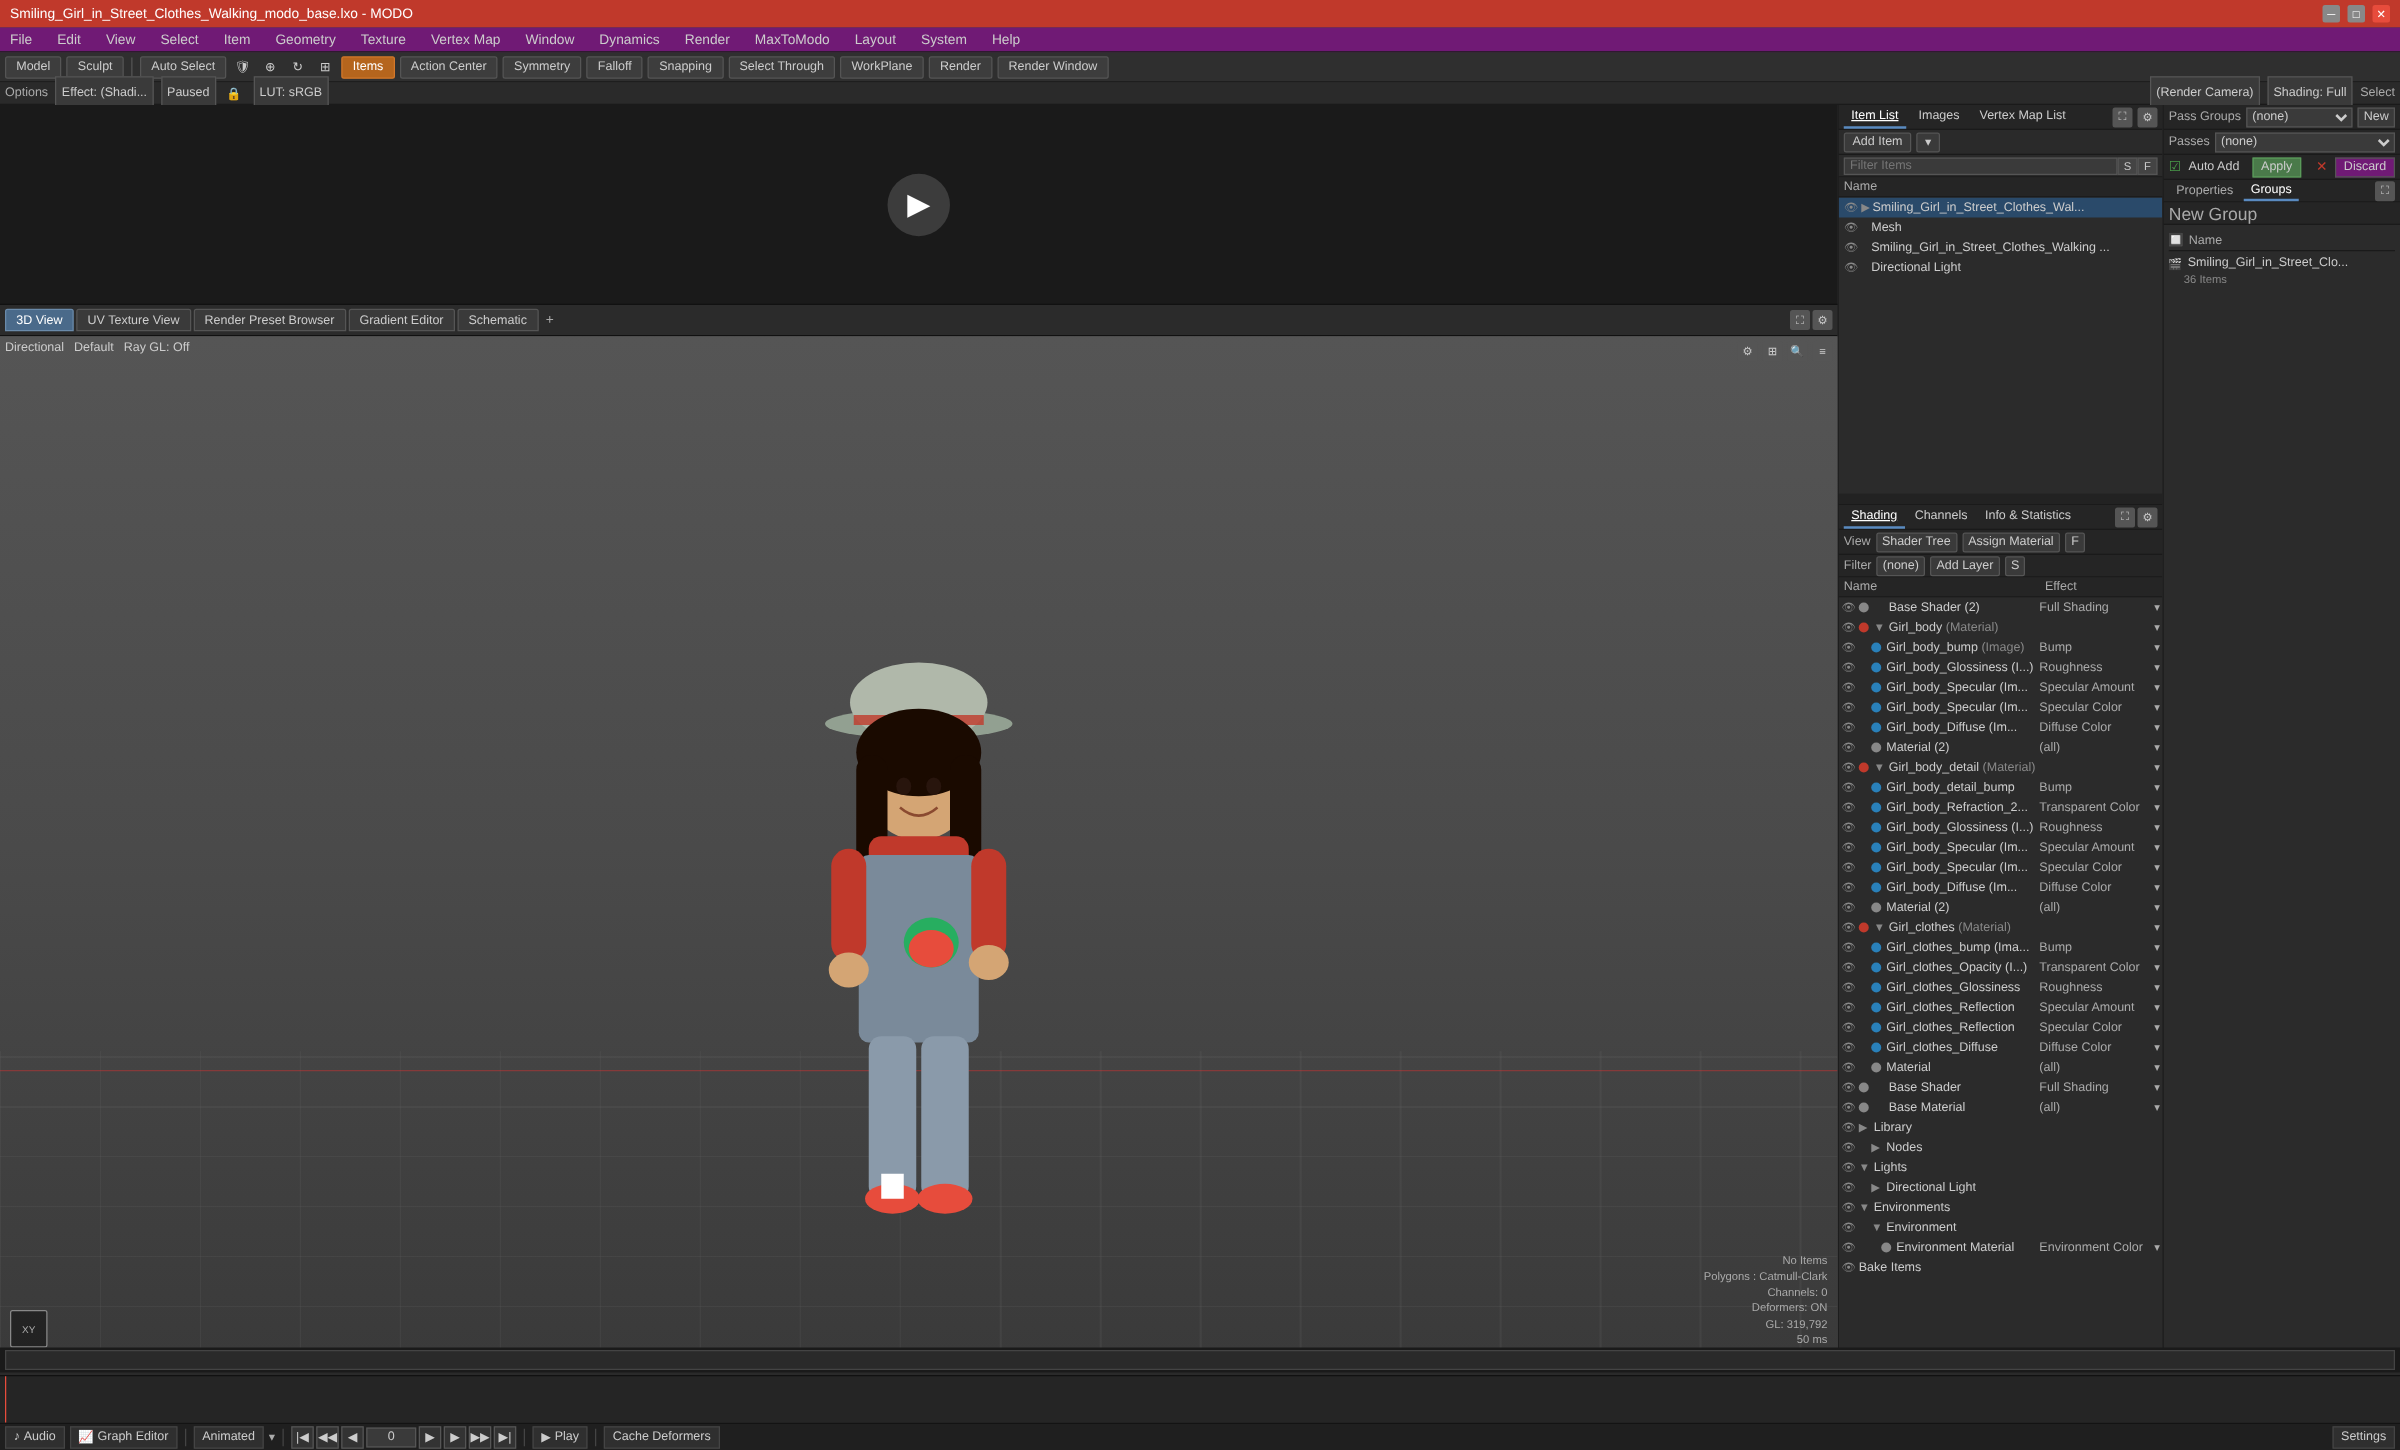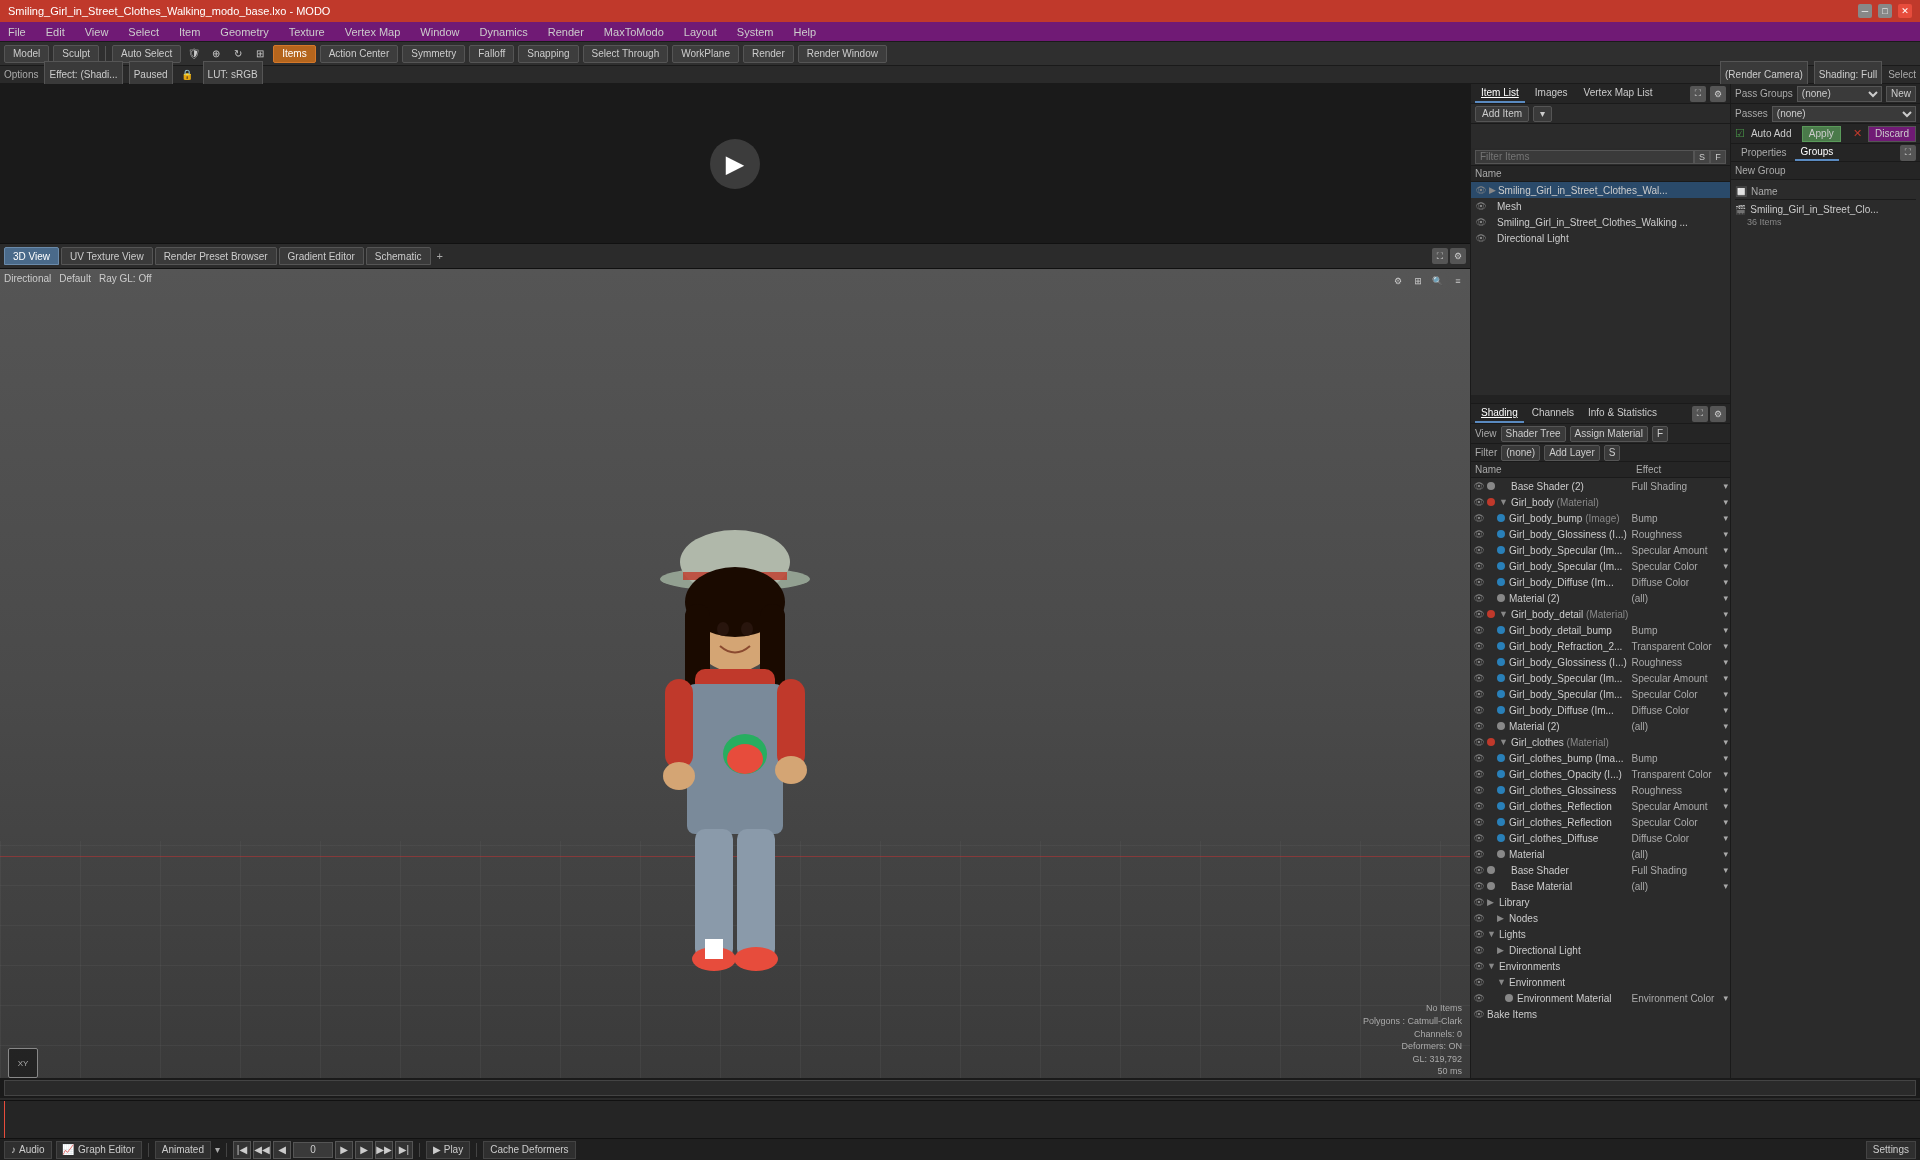--- a/index.html
+++ b/index.html
@@ -214,21 +214,20 @@
       color: #ccc; padding: 0 6px; height: 16px;
       display: flex; align-items: center; cursor: pointer;
       font-size: 10px; border-radius: 2px;
     }
     #filter-bar {
       background: #2a2a2a;
       height: 18px;
       display: flex; align-items: center;
       padding: 0 4px;
       border-bottom: 1px solid #1a1a1a;
-      margin-top: 24px;
     }
     .filter-input {
       flex: 1; background: #3a3a3a; border: 1px solid #555;
       color: #ccc; height: 14px; padding: 0 4px; font-size: 10px;
     }
     .filter-btn { width: 16px; height: 14px; background: #444; border: 1px solid #555; color: #ccc; font-size: 9px; cursor: pointer; display: flex; align-items: center; justify-content: center; }
     
     #item-col-header {
       background: #252525; height: 16px;
       display: flex; align-items: center; padding: 0 4px;
@@ -331,21 +330,21 @@
     }
     .prop-tab { color: #aaa; font-size: 10px; padding: 0 6px; height: 16px; display: flex; align-items: center; cursor: pointer; }
     .prop-tab.active { color: white; border-bottom: 2px solid #5a8ac0; }
     
     #groups-content {
       flex: 1; background: #2b2b2b; padding: 4px;
     }
     #new-group-bar {
       background: #252525; height: 18px;
       display: flex; align-items: center; padding: 0 4px; gap: 4px;
-      border-bottom: 1px solid #1a1a1a; font-size: 10px;
+      border-bottom: 1px solid #1a1a1a; font-size: 14px;
     }
     .ng-label { color: #aaa; }
     .group-item-row {
       display: flex; align-items: center; gap: 4px;
       padding: 2px 0; cursor: pointer;
     }
     .group-name { color: #ccc; font-size: 10px; flex: 1; overflow: hidden; text-overflow: ellipsis; white-space: nowrap; }
 
     
     #timeline {

